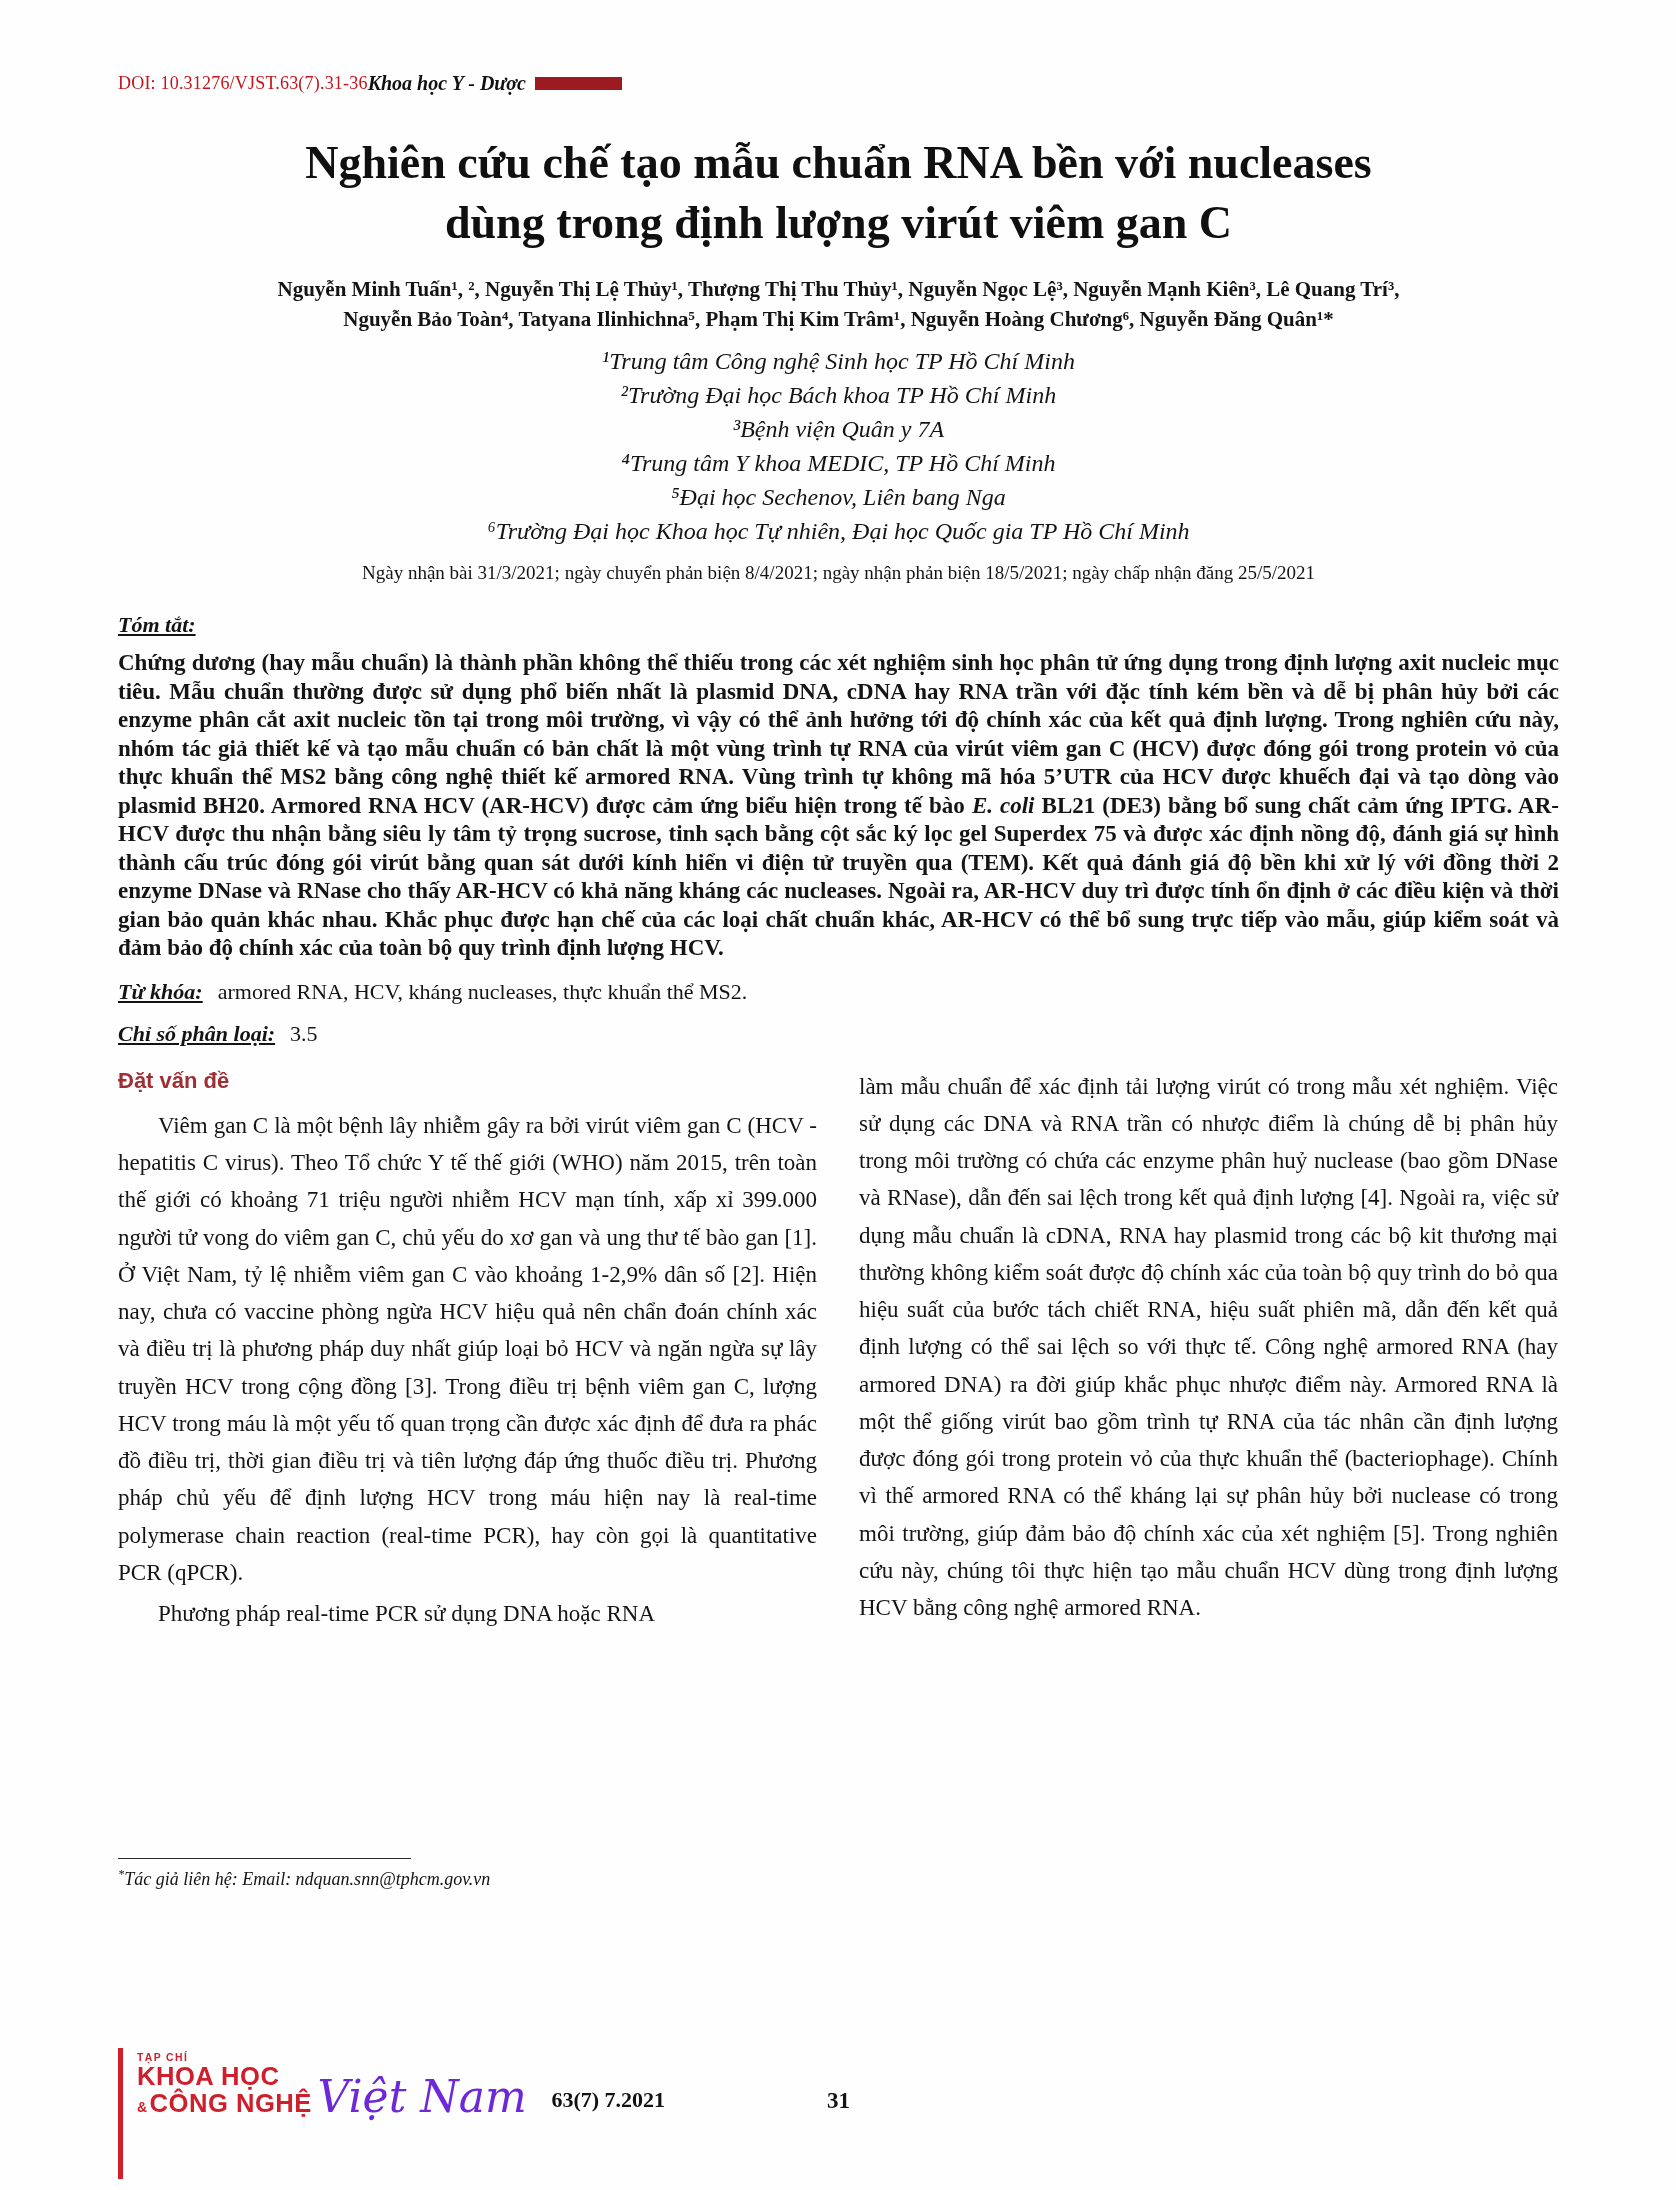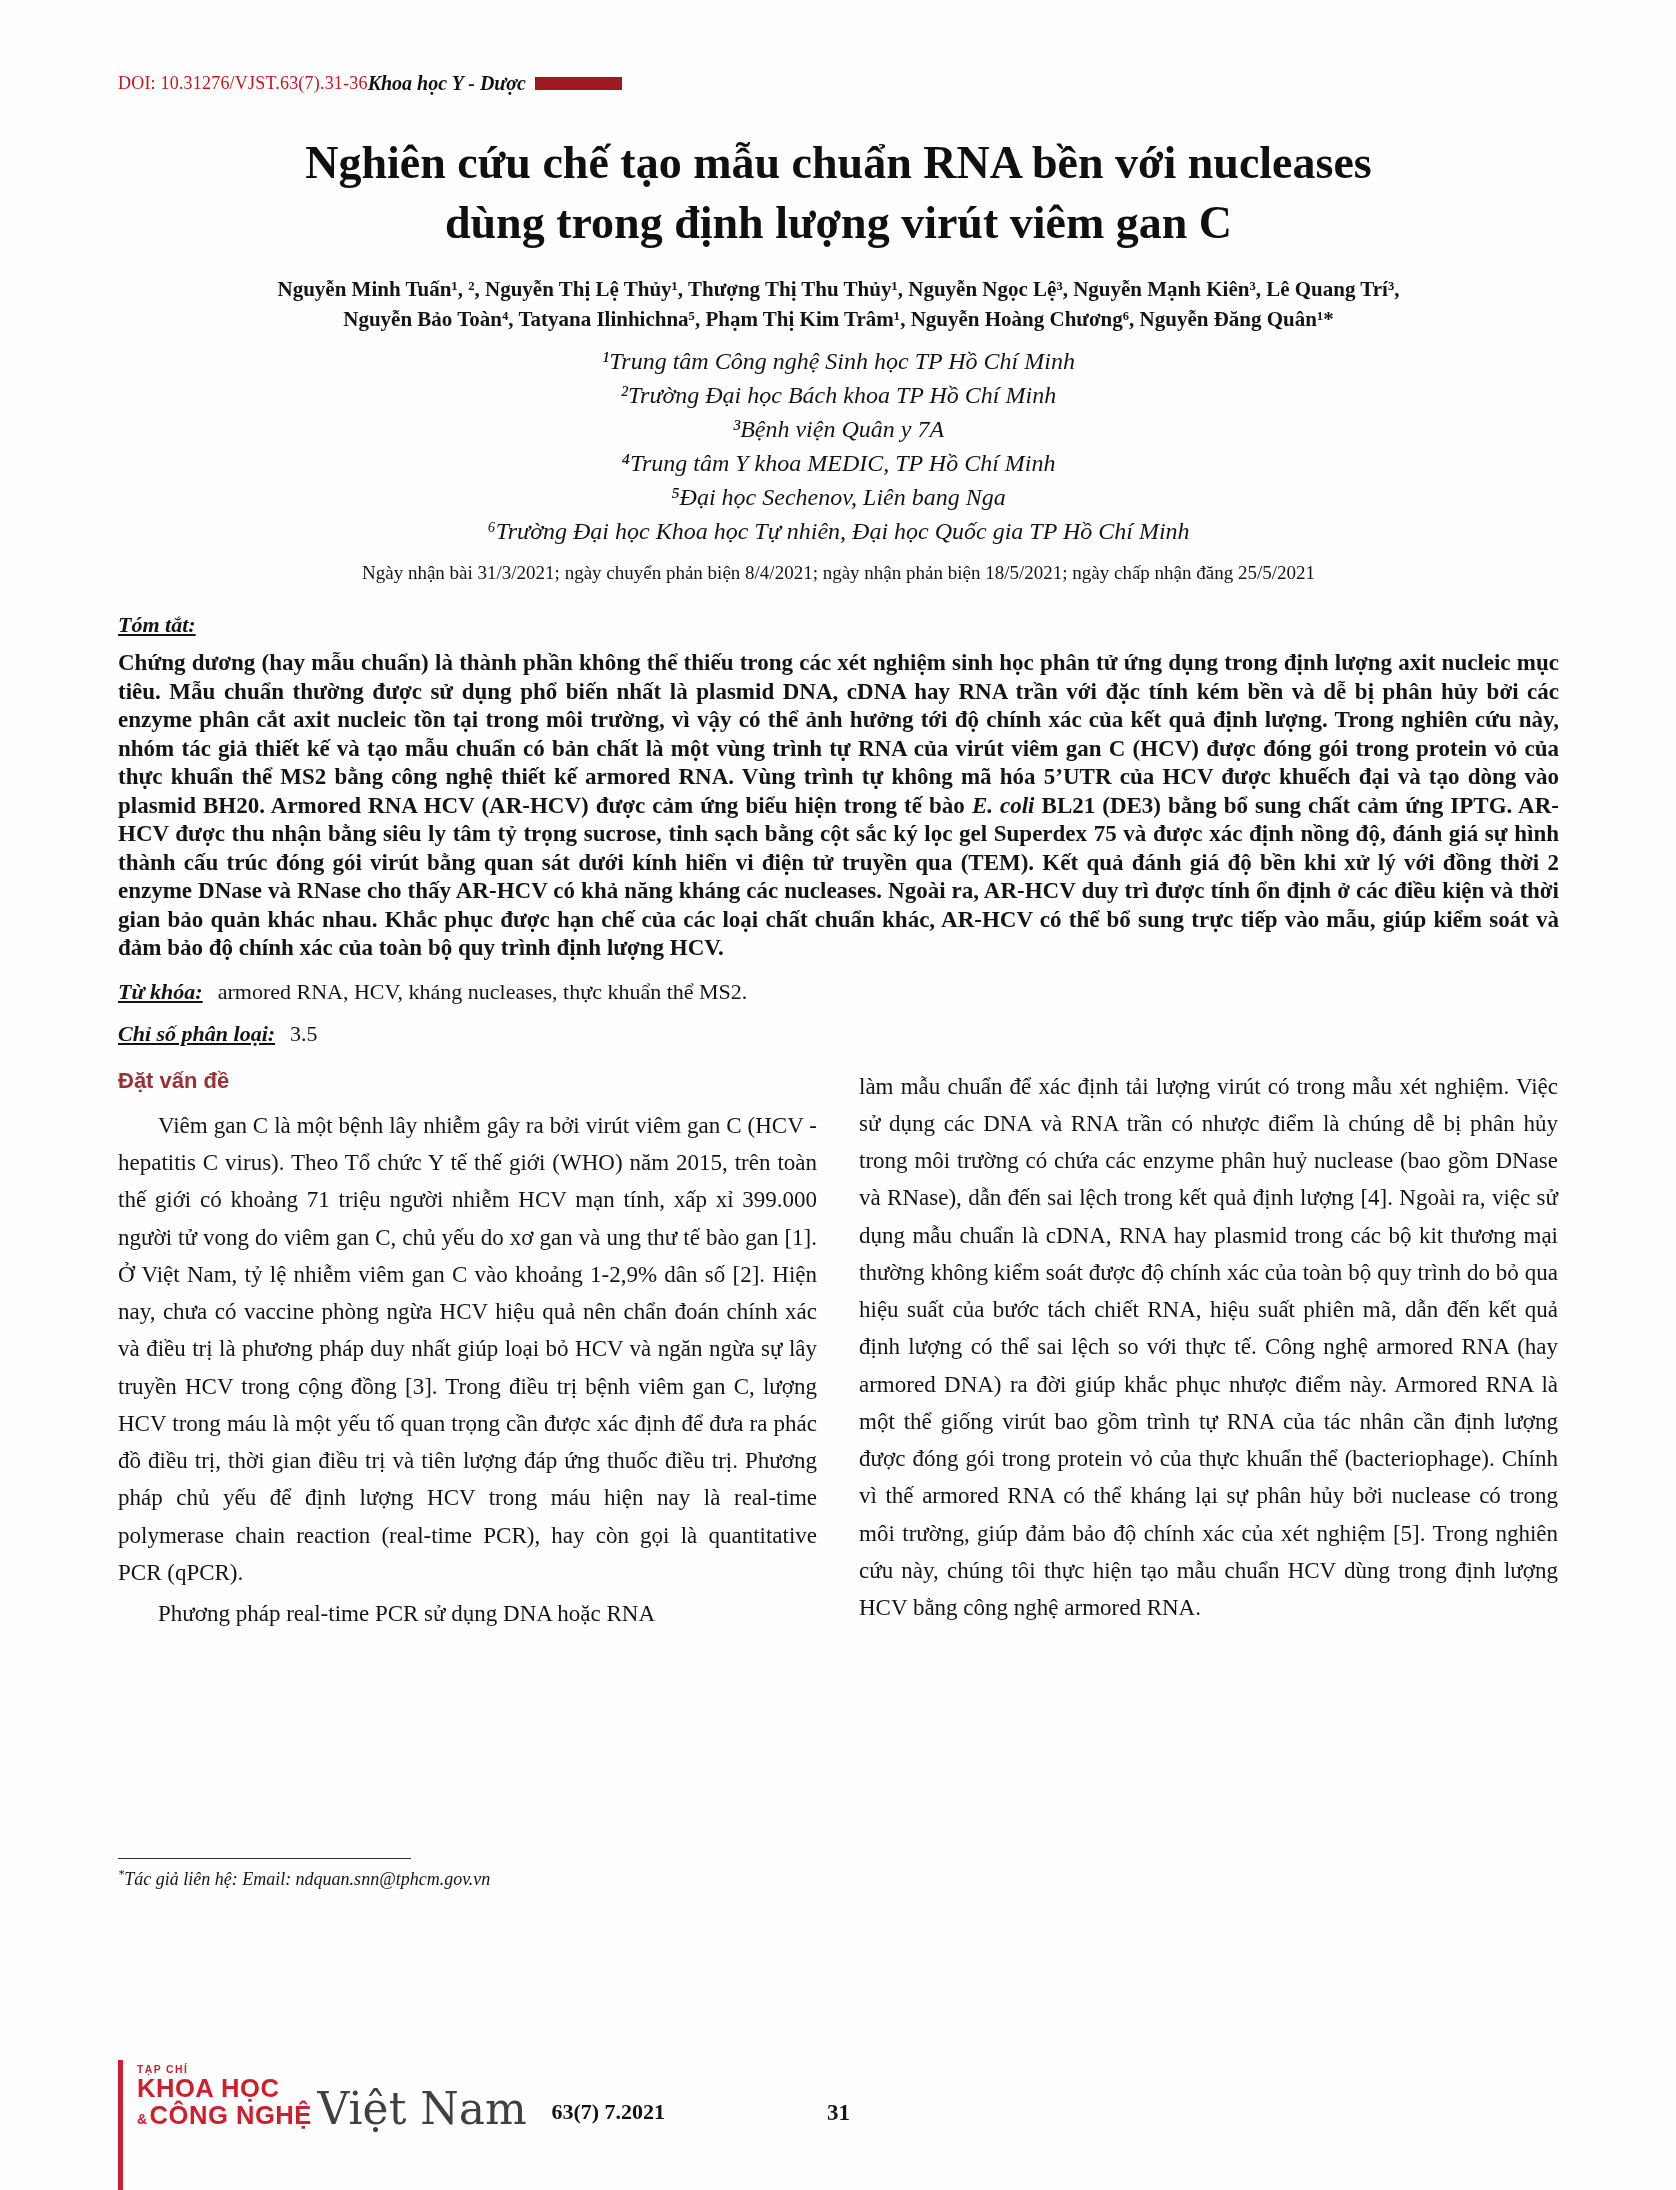--- a/index.html
+++ b/index.html
@@ -46,28 +46,28 @@
   .body-p { font-size: 23px; line-height: 1.62; text-align: justify; }
   .body-p.indent { text-indent: 40px; }
   .body-p + .body-p { margin-top: 3.8px; }
 
   
   .footnote { position: absolute; left: 118px; bottom: 301px; font-size: 18px; font-style: italic; }
   .footnote-rule { width: 293px; border-top: 1.9px solid #2a2a2a; margin-bottom: 7.6px; }
   .footnote sup { font-size: 12.3px; }
 
   
-  .footer { position: absolute; left: 118px; right: 118px; bottom: 0; height: 131px; }
+  .footer { position: absolute; left: 118px; right: 118px; bottom: 12px; height: 131px; }
   .logo-red-bar { position: absolute; left: 0; top: 0; width: 4.7px; height: 131px; background: #cf1f2c; }
   .logo-row { position: absolute; left: 19px; top: 3.8px; display: flex; align-items: flex-end; }
   .logo-stack { display: flex; flex-direction: column; }
   .logo-tagline { font-family: "Liberation Sans", sans-serif; font-size: 10.4px; font-weight: 700; color: #cf1f2c; letter-spacing: 1.4px; }
   .logo-brand { font-family: "Liberation Sans", sans-serif; font-size: 25.6px; font-weight: 700; color: #cf1f2c; line-height: 1.06; letter-spacing: 0.5px; }
   .logo-amp { font-size: 14px; margin-right: 1.9px; }
-  .logo-script { font-family: "DejaVu Serif", serif; font-size: 44px; line-height: .9; margin-left: 5.7px; color: #404040; }
+  .logo-script { font-family: "DejaVu Serif", serif; font-style: italic; font-size: 44px; line-height: .9; margin-left: 5.7px; color: #6d28d9; }
   .footer-issue { font-size: 22px; font-weight: 700; margin-left: 24.6px; padding-bottom: 3.8px; color: #111; }
   .page-num { position: absolute; left: 50%; top: 40px; transform: translateX(-50%); font-size: 23px; font-weight: 700; }
 </style>
 </head>
 <body>
 
 <div class="page">
   <div class="content">
 
     <div class="header">

